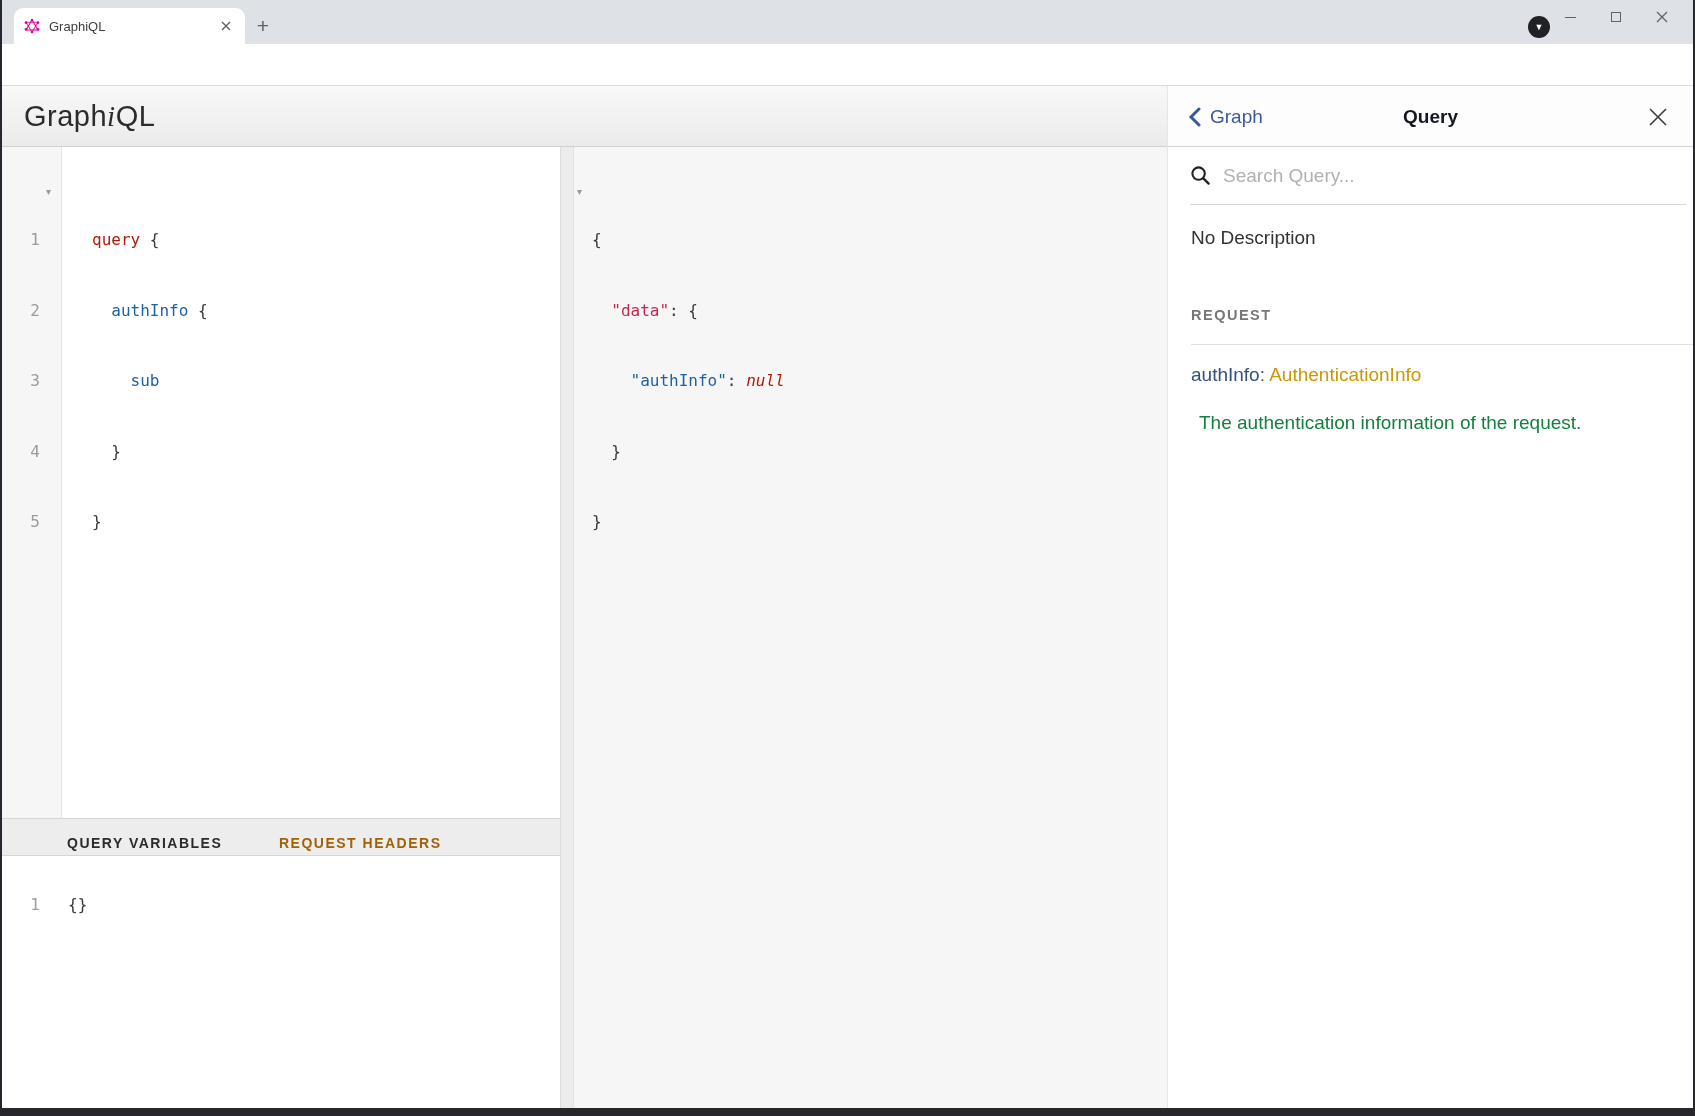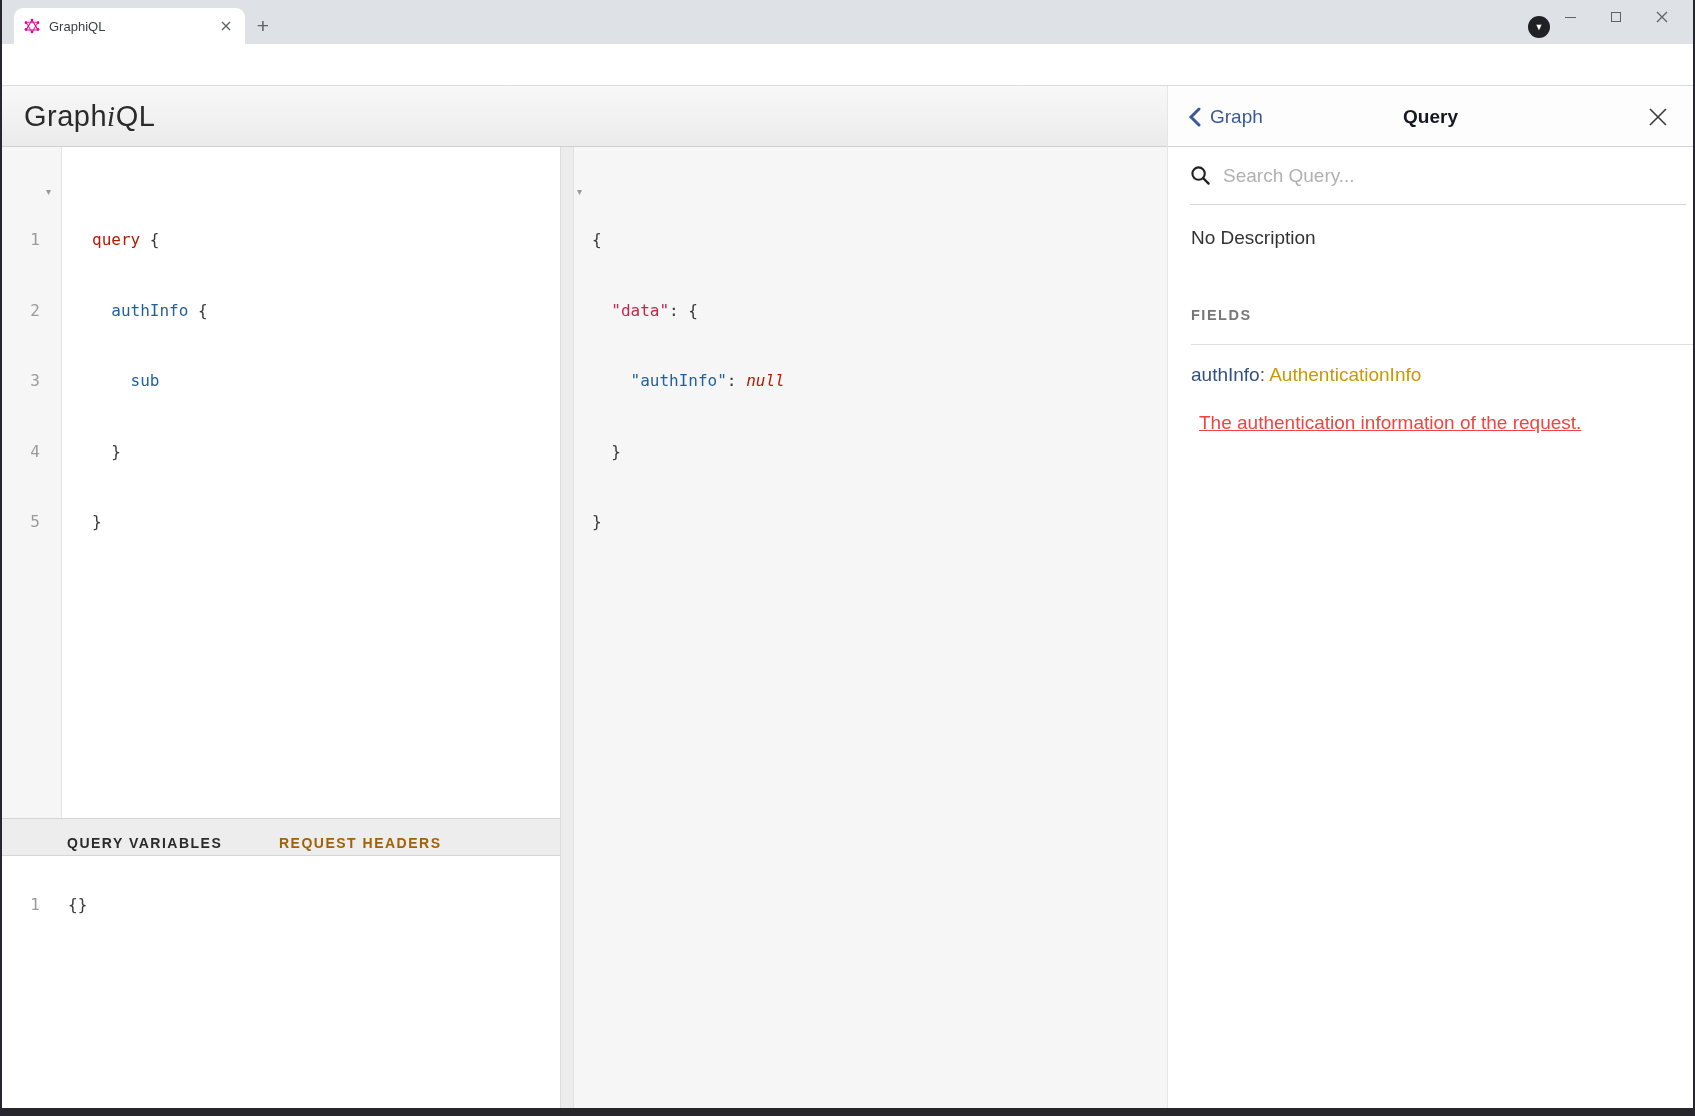--- a/index.html
+++ b/index.html
@@ -115,21 +115,21 @@
                   font-family:"Liberation Sans","DejaVu Sans",sans-serif; background:transparent; }
   .search-input::placeholder { color:#b1b1b1; }
   .docs-nodesc { position:absolute; left:23px; top:141px; font-size:19px; color:#333; }
   .docs-cat { position:absolute; left:23px; top:221px; font-size:14.5px; font-weight:bold; color:#777;
               letter-spacing:1.5px; }
   .docs-cat-line { position:absolute; left:23px; top:258px; width:503px; height:1px; background:#e0e0e0; }
   .docs-field { position:absolute; left:23px; top:278px; font-size:19px; }
   .docs-field .fname { color:#33507e; }
   .docs-field .fsep { color:#555; }
   .docs-field .ftype { color:#ca9800; }
-  .docs-desc { position:absolute; left:31px; top:326px; font-size:19px; color:#ef4444;text-decoration:underline; }
+  .docs-desc { position:absolute; left:31px; top:326px; font-size:19px; color:#15803d; }
 </style>
 </head>
 <body>
 
 <div class="window">
 
   <div class="titlebar">
     <div class="tab">
       <svg width="16" height="16" viewBox="0 0 24 24">
         <g stroke="#e10098" stroke-width="1.6" fill="none">
@@ -335,21 +335,21 @@
     <div class="search-row">
       <svg width="21" height="21" viewBox="0 0 22 22" fill="none">
         <circle cx="9" cy="9" r="6.5" stroke="#222" stroke-width="2.2"></circle>
         <path d="M14 14 L19.5 19.5" stroke="#222" stroke-width="2.4" stroke-linecap="round"></path>
       </svg>
       <input class="search-input" type="text" placeholder="Search Query..." style="">
     </div>
 
     <div class="docs-nodesc">No Description</div>
 
-    <div class="docs-cat">FIELDS</div>
+    <div class="docs-cat">REQUEST</div>
     <div class="docs-cat-line"></div>
 
     <div class="docs-field">
       <span class="fname">authInfo</span><span class="fsep">: </span><span class="ftype">AuthenticationInfo</span>
     </div>
     <div class="docs-desc">The authentication information of the request.</div>
   </div>
 
   <div class="edge edge-left"></div>
   <div class="edge edge-right"></div>

